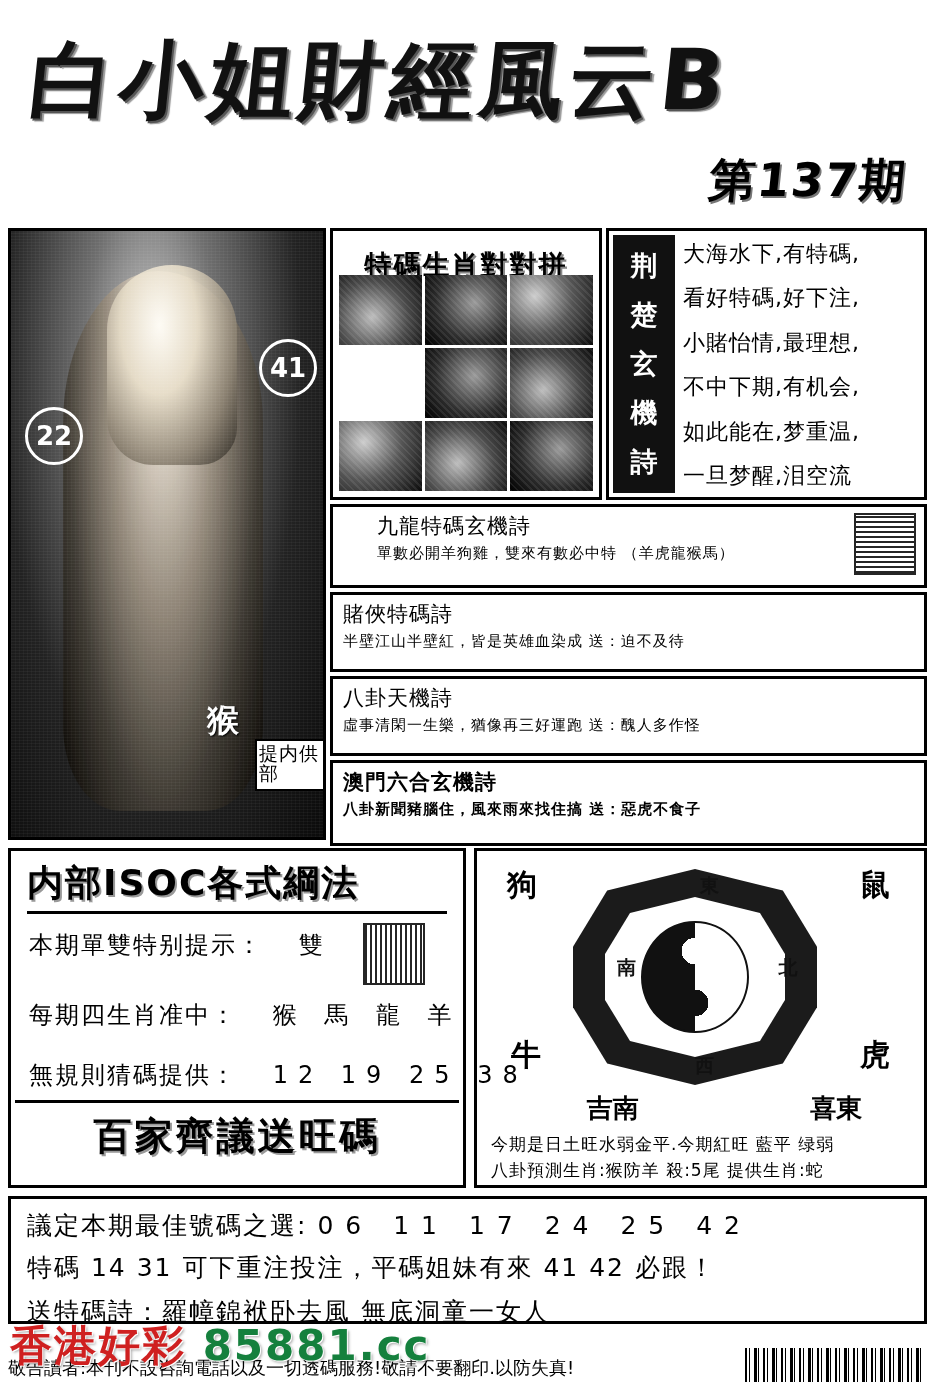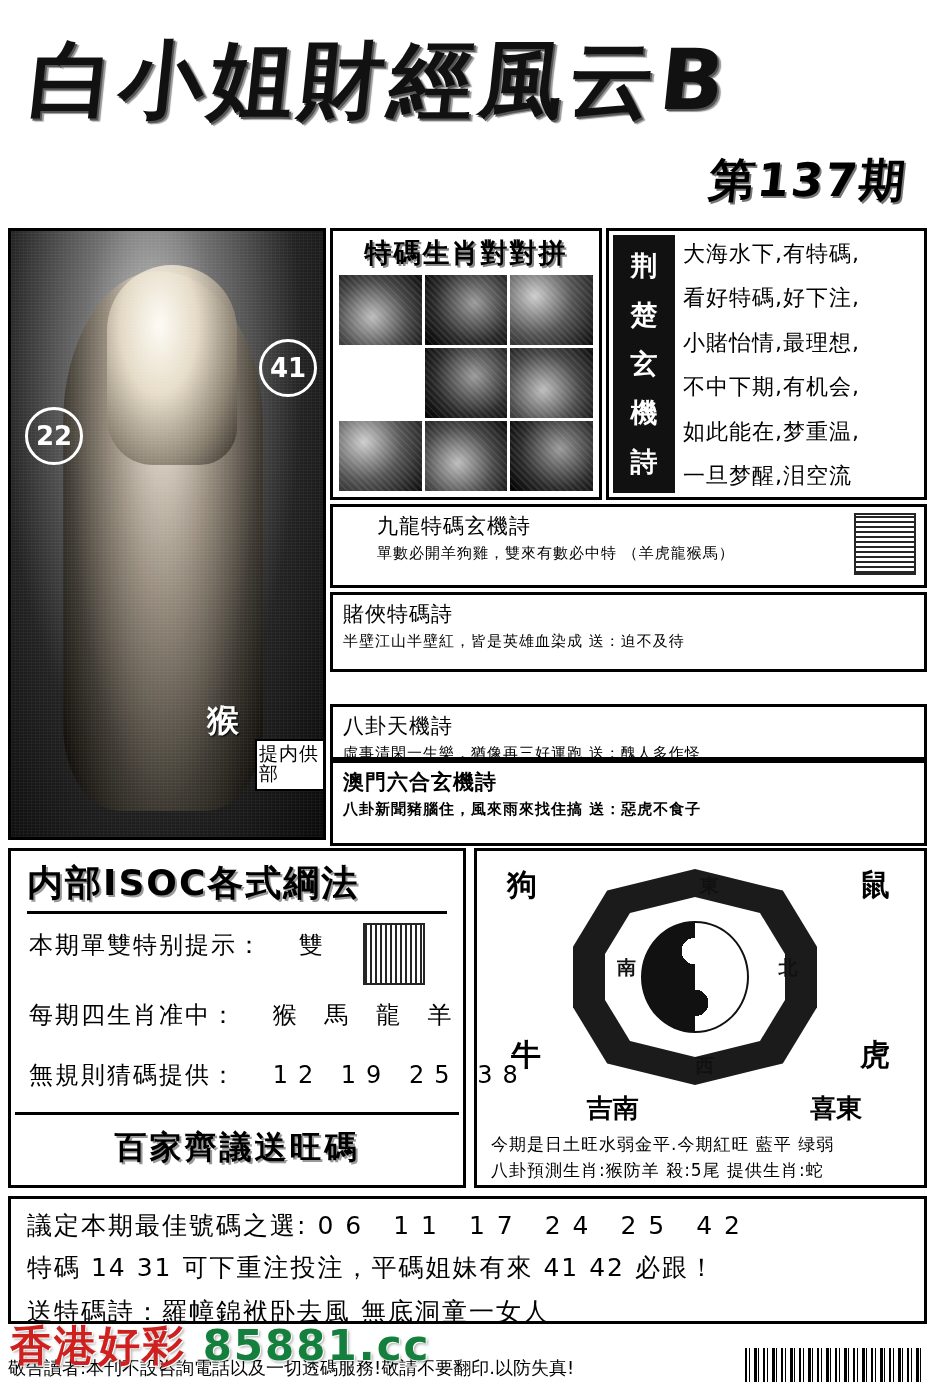--- a/index.html
+++ b/index.html
@@ -111,21 +111,21 @@
     border: 2px solid #000;
     font-size: 19px; line-height: 1.05;
     text-align: left;
     padding: 3px 2px 5px;
     letter-spacing: 1px;
   }
 
   
   .grid-box { left: 330px; top: 228px; width: 272px; height: 272px; }
   .grid-title {
-    position: absolute; left: 0; top: 0; width: 100%;
+    position: absolute; left: 0; top: 12px; width: 100%;
     text-align: center;
     font-weight: bold; font-size: 27px;
     letter-spacing: 2px;
     padding: 4px 0 2px;
     text-shadow: 2px 2px 0 #888;
   }
   .grid-cells {
     position: absolute; left: 6px; top: 44px; right: 6px; bottom: 6px;
     display: grid;
     grid-template-columns: repeat(3, 1fr);
@@ -160,21 +160,21 @@
     display: flex; flex-direction: column; justify-content: space-between;
     font-size: 22px;
     letter-spacing: 1px;
   }
   .poem-lines div { white-space: nowrap; }
 
   
   .row { left: 330px; width: 597px; }
   .r1 { top: 504px; height: 84px; padding-left: 34px; }
   .r2 { top: 592px; height: 80px; }
-  .r3 { top: 704px; height: 56px; }
+  .r3 { top: 676px; height: 80px; }
   .r4 { top: 760px; height: 86px; font-weight: bold; }
   .row .head {
     font-size: 21px; letter-spacing: 1px;
     padding: 5px 0 2px 10px;
   }
   .row .body {
     font-size: 15px; letter-spacing: 1px;
     padding: 2px 0 0 10px;
     white-space: nowrap;
   }
@@ -213,24 +213,24 @@
     letter-spacing: 2px;
     white-space: nowrap;
   }
   .isoc-line .lbl { }
   .isoc-line .val { padding-left: 26px; letter-spacing: 10px; }
   .il1 { top: 78px; }
   .il2 { top: 148px; }
   .il3 { top: 208px; }
   .isoc-banner {
     position: absolute;
-    left: 4px; bottom: 4px; width: calc(100% - 8px); height: 66px;
+    left: 4px; bottom: 16px; width: calc(100% - 8px); height: 66px;
     border-top: 3px solid #000;
     display: flex; align-items: center; justify-content: center;
-    font-weight: bold; font-size: 32px; letter-spacing: 3px;
+    font-weight: bold; font-size: 38px; letter-spacing: 3px;
     text-shadow: 2px 2px 0 #999;
   }
 
   
   .bagua { left: 474px; top: 848px; width: 453px; height: 340px; }
   .corner {
     position: absolute; font-weight: bold; font-size: 30px;
   }
   .corner.tl { left: 30px; top: 14px; }
   .corner.tr { right: 34px; top: 14px; }

